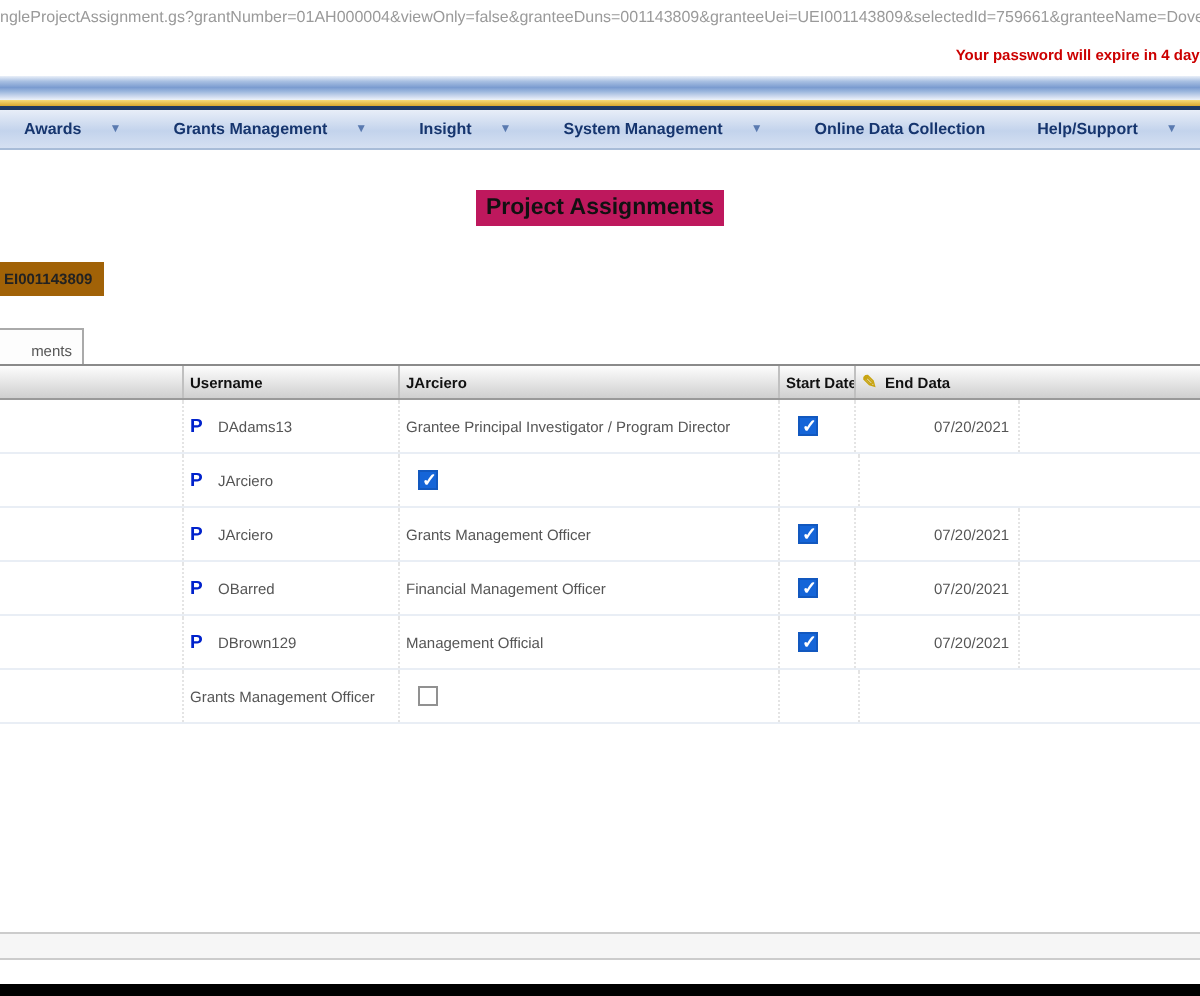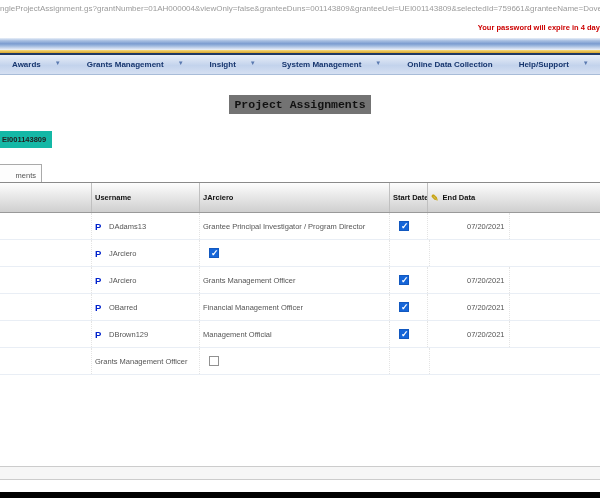--- a/index.html
+++ b/index.html
@@ -21,44 +21,44 @@
             background:linear-gradient(to bottom,#eaf0f9 0%,#a9c0e2 22%,#7b9cd0 48%,#9db8de 65%,#cdd9ee 85%,#eef3fa 100%); }
   .gold-stripe { position:absolute; top:50px; left:0; width:600px; height:3px;
                  background:linear-gradient(to bottom,#f7da7a,#d9a62e); }
   .navy-stripe { position:absolute; top:53px; left:0; width:600px; height:2px; background:#1f3864; }
 
   
   .navbar { position:absolute; top:55px; left:0; width:600px; height:20px;
             background:linear-gradient(to bottom,#e8eef8 0%,#c3d3ec 55%,#d5e0f2 100%);
             border-bottom:1px solid #a8bcd8; display:flex; align-items:center;
             padding-left:12px; gap:26px; }
-  .nav-item { display:flex; gap:14px; font-size:8px; font-weight:bold;
+  .nav-item { display:flex; align-items:center; gap:14px; font-size:8px; font-weight:bold;
               color:#16356e; white-space:nowrap; cursor:pointer; }
   .nav-arrow { font-size:6px; color:#5a7ab0; }
 
   
   .title-row { position:absolute; top:94px; left:0; width:600px; text-align:center; }
-  .title-hl { display:inline-block; background:#737373; padding:3px 5px;
-              font-size:11.5px; font-weight:bold; color:#111;font-family:Liberation Mono, monospace; }
-
-  
-  .uei-badge { position:absolute; top:131px; left:0; background:#14b8a6;
+  .title-hl { display:inline-block; background:#be185d; padding:3px 5px;
+              font-size:11.5px; font-weight:bold; color:#111; }
+
+  
+  .uei-badge { position:absolute; top:131px; left:0; background:#a16207;
                padding:4px 6px 4px 2px; font-size:7.5px; font-weight:bold; color:#222; }
 
   
   .tab { position:absolute; top:164px; left:-8px; width:50px; height:18px;
          background:#fdfdfd; border:1px solid #aaa; border-bottom:none;
          font-size:7.5px; color:#555; display:flex; align-items:flex-end;
          justify-content:flex-end; padding:0 5px 2px 0; }
 
   
   .table { position:absolute; top:182px; left:0; width:600px; }
   .trow { display:grid; grid-template-columns:92px 108px 190px 38px 82px 1fr; }
   .thead { background:linear-gradient(to bottom,#fdfdfd,#cfcfcf); border-top:1px solid #8a8a8a;
-           border-bottom:1px solid #999; height:31px; }
+           border-bottom:1px solid #999; height:18px; }
   .thead .cell { font-size:7.5px; font-weight:bold; color:#111; display:flex; align-items:center;
                  padding-left:3px; border-right:1px solid #c0c0c0; overflow:hidden; white-space:nowrap; }
   .thead .cell:last-child { border-right:none; }
   .tbody .trow { height:27px; border-bottom:1px solid #e9eef5; }
   .tbody .cell { font-size:7.5px; color:#555; display:flex; align-items:center;
                  padding-left:3px; border-right:1px dotted #e4e4e4; overflow:hidden; white-space:nowrap; }
   .tbody .cell:last-child { border-right:none; }
   .p-link { color:#0022cc; font-weight:bold; font-size:9.5px; text-decoration:none;
             margin-right:7px; min-width:7px; display:inline-block; cursor:pointer; }
   .date-cell { color:#333;margin-left:36px; }

